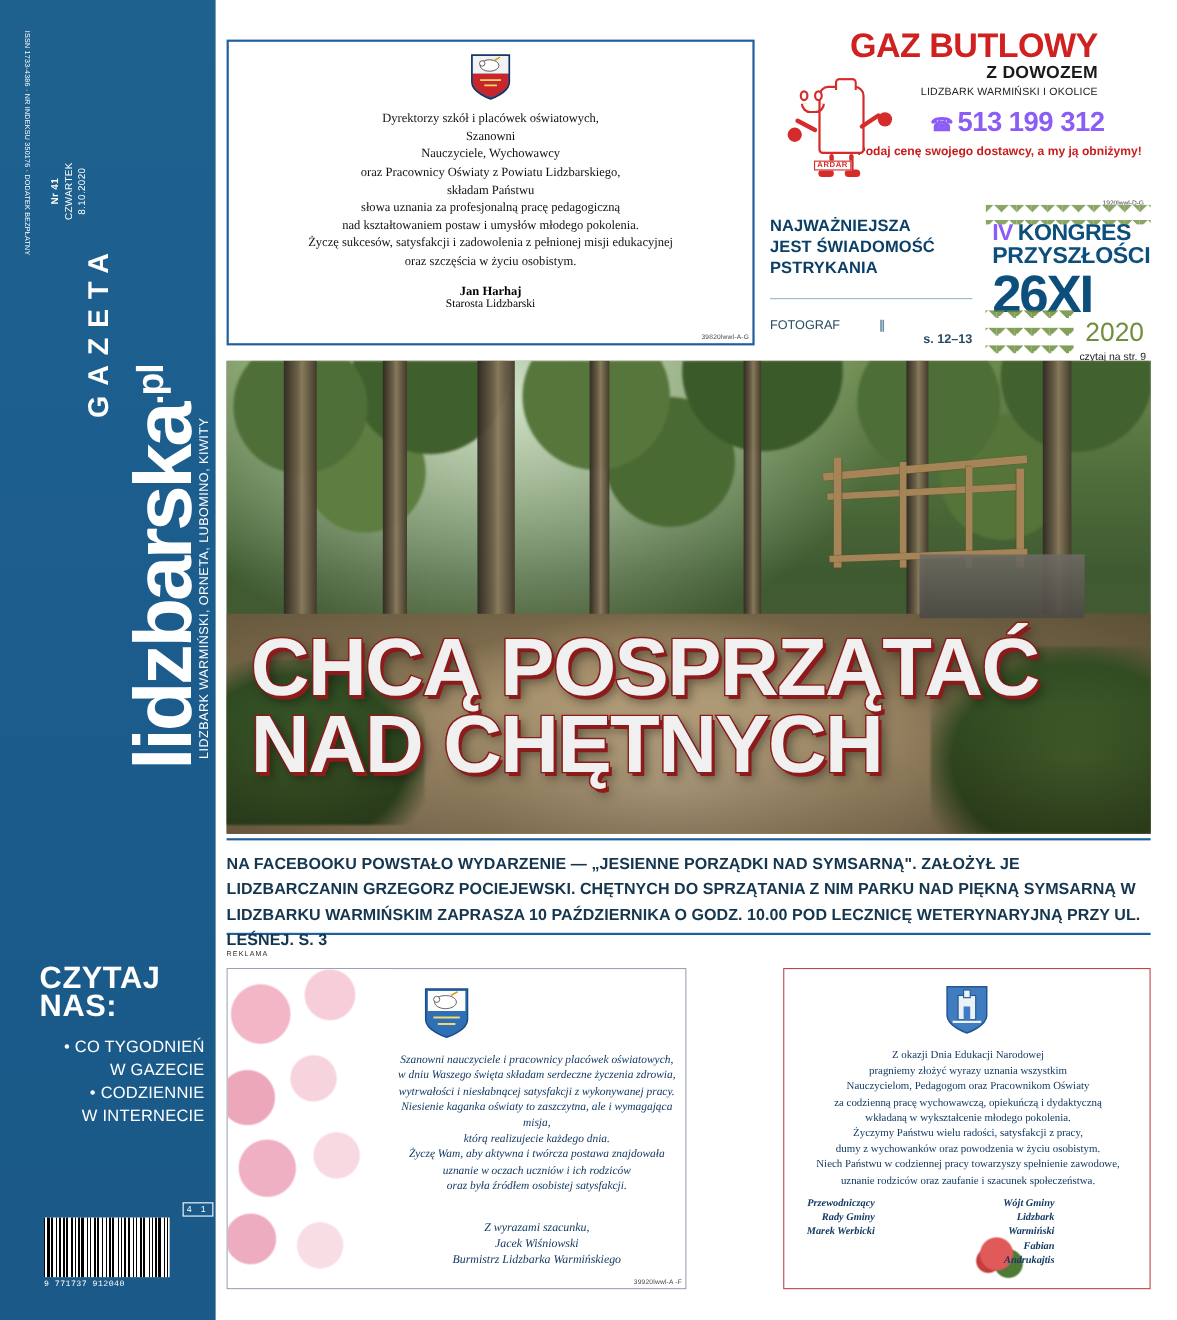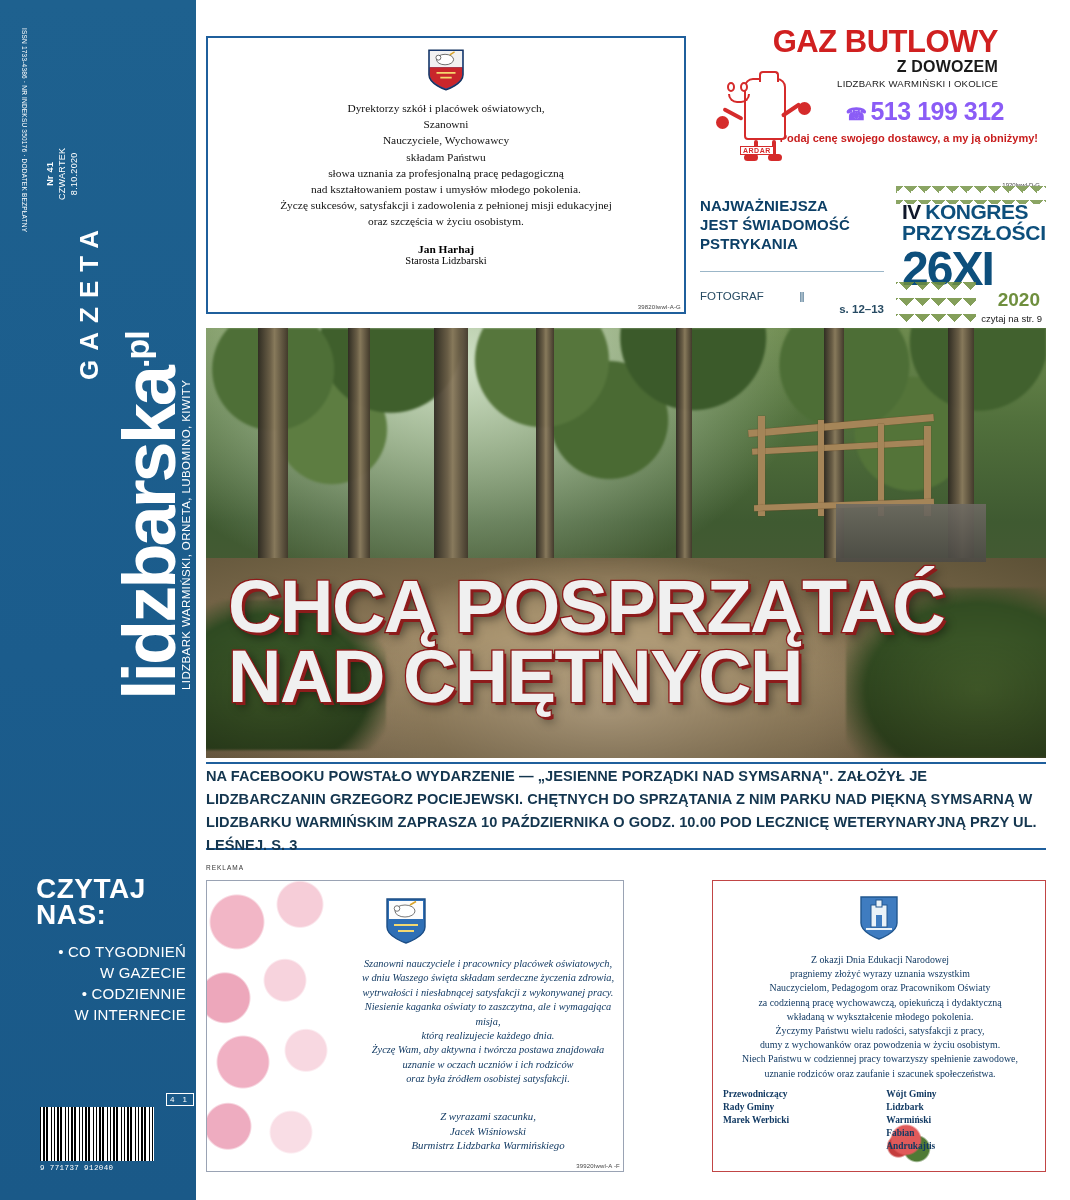--- a/index.html
+++ b/index.html
@@ -245,35 +245,35 @@
   }
   .fotopromo .foot .pg { font-weight: bold; margin-top: 26px; }
   .fotopromo .bars { letter-spacing: -1px; color: #6d8ea5; font-weight: bold; }
 
   
   .kongres {
     position: absolute; left: 896px; top: 186px; width: 152px; height: 172px;
     background: #fff; overflow: hidden;
   }
   .kongres .iv {
-    font-weight: bold; font-size: 21px; color: #0f172a; letter-spacing: -.5px;
+    font-weight: bold; font-size: 21px; color: #8b5cf6; letter-spacing: -.5px;
   }
   .kongres .kg {
     font-weight: bold; font-size: 21px; color: #0d4f7c; letter-spacing: -.5px;
   }
   .kongres .prz {
     font-weight: bold; font-size: 21px; color: #0d4f7c; letter-spacing: -.3px;
     margin-top: -3px;
   }
   .kongres .date {
     font-weight: bold; font-size: 48px; color: #0d4f7c; line-height: 44px;
     letter-spacing: -2px; margin-top: 2px;
   }
   .kongres .year {
-    font-weight: bold; font-size: 19px; color: #6f8f3e; text-align: right;
+    font-weight: normal; font-size: 24px; color: #6f8f3e; text-align: right;
     margin-top: -2px; padding-right: 4px;
   }
   .kongres .readmore {
     font-size: 9.5px; color: #1a1a1a; text-align: right; padding-right: 2px; margin-top: 2px;
   }
   .kongres .zig {
     position: absolute; left: -6px; top: 96px; width: 86px; height: 44px;
     background-image:
       linear-gradient(135deg, #6f8f3e 25%, transparent 25%),
       linear-gradient(225deg, #6f8f3e 25%, transparent 25%);
@@ -372,21 +372,21 @@
     text-shadow:
       3px 3px 0 #8d1b1b, -1px -1px 0 #8d1b1b,
       5px 5px 10px rgba(0,0,0,.45);
     -webkit-text-stroke: 2.5px #9b1c1c;
     paint-order: stroke fill;
   }
 
   
   .lead {
     position: absolute; left: 206px; top: 762px; width: 840px; height: 88px;
-    padding-top: 1px;
+    padding-top: 11px;
     border-top: 2px solid #1f5f9c;
     border-bottom: 2px solid #1f5f9c;
   }
   .lead p {
     margin: 0; font-weight: bold; font-size: 14.6px; line-height: 23px;
     color: #14364f; letter-spacing: .05px;
   }
   .lead .pg { color: #14364f; }
 
   
@@ -450,21 +450,21 @@
     font-family: "Liberation Serif", serif;
     font-size: 9.9px; line-height: 14.2px; color: #123a63;
   }
   .ad-gmina .sign {
     position: absolute; left: 10px; bottom: 18px; width: 314px;
     display: flex; justify-content: space-between;
     font-family: "Liberation Serif", serif;
     font-size: 9.4px; line-height: 13px; color: #123a63;
     font-weight: bold;
   }
-  .ad-gmina .sign div { width: 48%; text-align: left; }
+  .ad-gmina .sign div { width: 48%; text-align: right; font-style: italic; }
   .ad-gmina .rose {
     position: absolute; right: 112px; bottom: 8px; width: 54px; height: 42px;
     background:
       radial-gradient(circle at 50% 45%, #e05a5a 0 14px, rgba(224,90,90,0) 16px),
       radial-gradient(circle at 36% 60%, #c53e3e 0 10px, rgba(197,62,62,0) 12px),
       radial-gradient(circle at 70% 66%, #4f7a35 0 12px, rgba(79,122,53,0) 14px);
     filter: blur(.3px);
   }
 
   .crest svg { display: block; }
@@ -519,20 +519,21 @@
         <path d="M3 20 H37 V28 C37 37 20 42.5 20 42.5 C20 42.5 3 37 3 28 Z" fill="#c9262b"></path>
         <ellipse cx="19" cy="12" rx="9" ry="5.5" fill="#fff" stroke="#444" stroke-width=".8"></ellipse>
         <circle cx="12" cy="10" r="2.6" fill="#fff" stroke="#444" stroke-width=".8"></circle>
         <path d="M24 7 l5 -3" stroke="#d8a32a" stroke-width="1.6"></path>
         <path d="M10 26 h20 M14 31 h12" stroke="#f5d76e" stroke-width="1.8"></path>
       </svg>
     </div>
     <p>Dyrektorzy szkół i placówek oświatowych,</p>
     <p>Szanowni</p>
     <p>Nauczyciele, Wychowawcy</p>
+    <p>oraz Pracownicy Oświaty z Powiatu Lidzbarskiego,</p>
     <p>składam Państwu</p>
     <p>słowa uznania za profesjonalną pracę pedagogiczną</p>
     <p>nad kształtowaniem postaw i umysłów młodego pokolenia.</p>
     <p>Życzę sukcesów, satysfakcji i zadowolenia z pełnionej misji edukacyjnej</p>
     <p>oraz szczęścia w życiu osobistym.</p>
     <div class="sig">Jan Harhaj</div>
     <div class="sig-sub">Starosta Lidzbarski</div>
     <div class="tiny-code">39820lwwl-A-G</div>
   </div>
 

